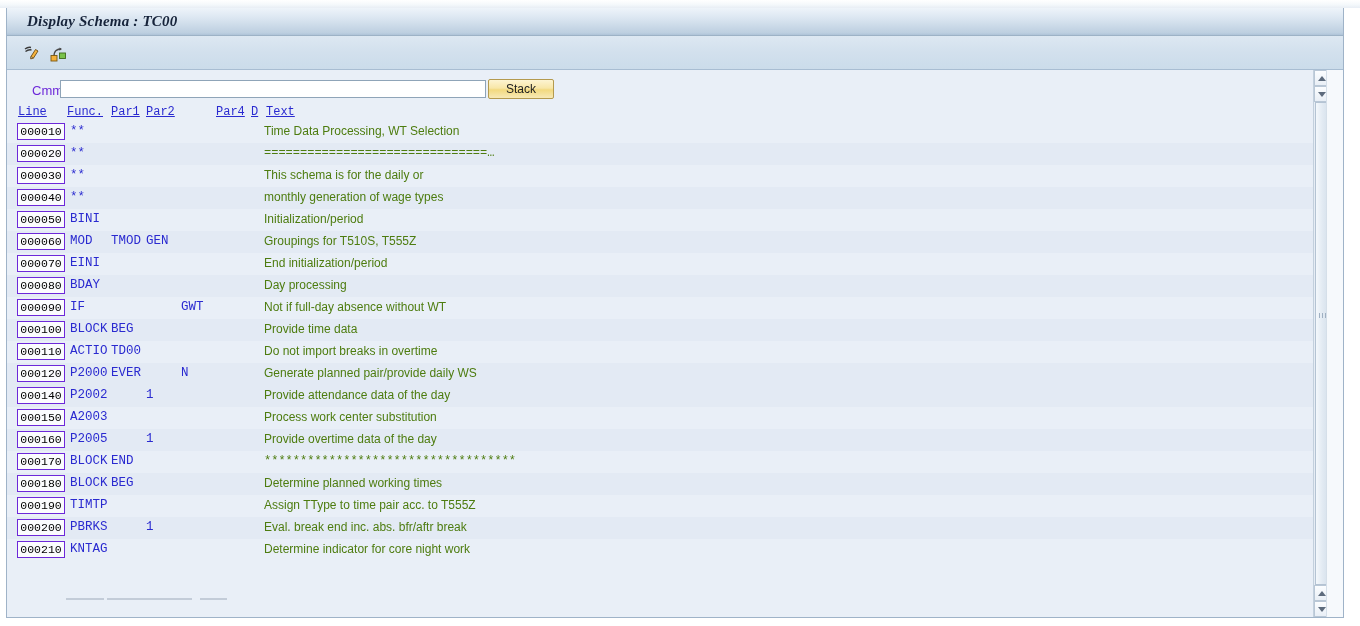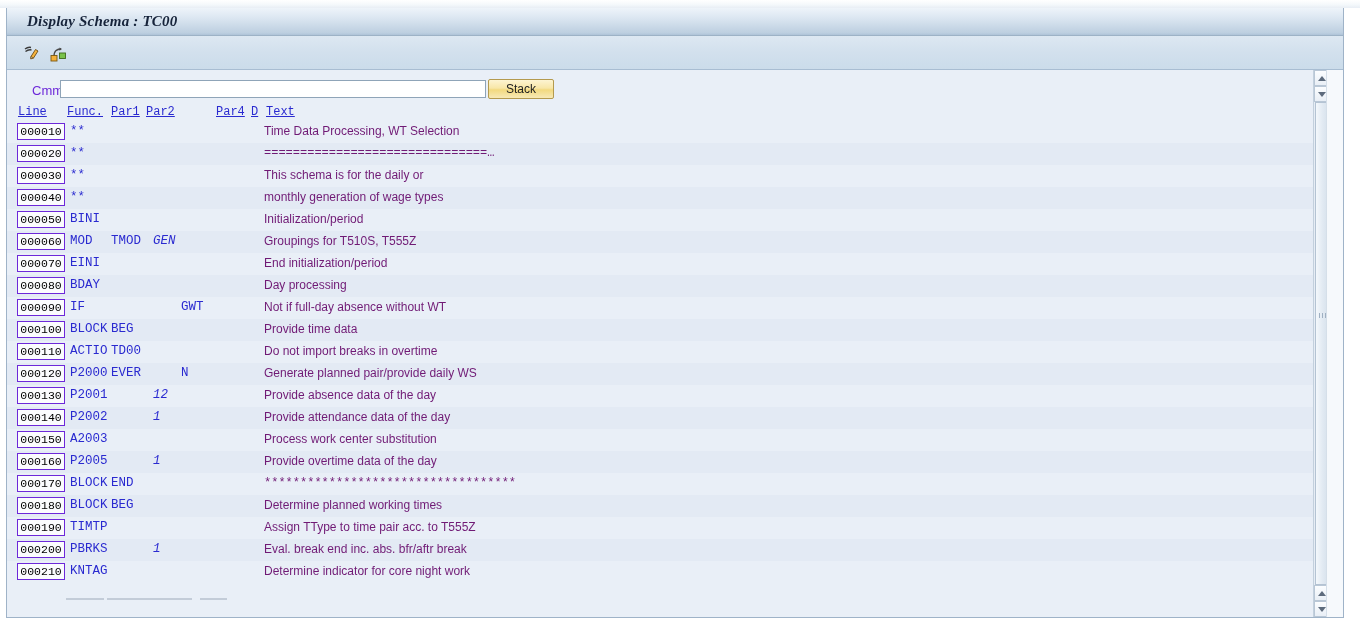--- a/index.html
+++ b/index.html
@@ -198,31 +198,31 @@
   .cell-mono {
     position: absolute;
     top: 3px;
     font-family: "Liberation Mono", monospace;
     font-size: 12.5px;
     color: #2a2ad0;
     white-space: nowrap;
   }
   .c-func { left: 63px; }
   .c-par1 { left: 104px; }
-  .c-par2 { left: 146px; font-style: italic; }
+  .c-par2 { left: 139px; }
   .c-par3 { left: 174px; }
   .c-par4 { left: 209px; }
   .c-d    { left: 244px; }
 
   .cell-text {
     position: absolute;
     left: 257px; top: 3px;
     font-family: "Liberation Sans", sans-serif;
     font-size: 12px;
-    color: #701a75;
+    color: #4d7c0f;
     white-space: nowrap;
   }
   .cell-text.mono {
     font-family: "Liberation Mono", monospace;
     font-size: 12px;
   }
 
   
   .hscroll-remnant {
     position: absolute;
@@ -465,30 +465,20 @@
           <div class="row alt">
             <div class="cell-line">000120</div>
             <div class="cell-mono c-func">P2000</div>
             <div class="cell-mono c-par1">EVER</div>
             <div class="cell-mono c-par2"></div>
             <div class="cell-mono c-par3">N</div>
             <div class="cell-mono c-par4"></div>
             <div class="cell-mono c-d"></div>
             <div class="cell-text">Generate planned pair/provide daily WS</div>
           </div>
-          <div class="row">
-            <div class="cell-line">000130</div>
-            <div class="cell-mono c-func">P2001</div>
-            <div class="cell-mono c-par1"></div>
-            <div class="cell-mono c-par2">12</div>
-            <div class="cell-mono c-par3"></div>
-            <div class="cell-mono c-par4"></div>
-            <div class="cell-mono c-d"></div>
-            <div class="cell-text">Provide absence data of the day</div>
-          </div>
           <div class="row alt">
             <div class="cell-line">000140</div>
             <div class="cell-mono c-func">P2002</div>
             <div class="cell-mono c-par1"></div>
             <div class="cell-mono c-par2">1</div>
             <div class="cell-mono c-par3"></div>
             <div class="cell-mono c-par4"></div>
             <div class="cell-mono c-d"></div>
             <div class="cell-text">Provide attendance data of the day</div>
           </div>

